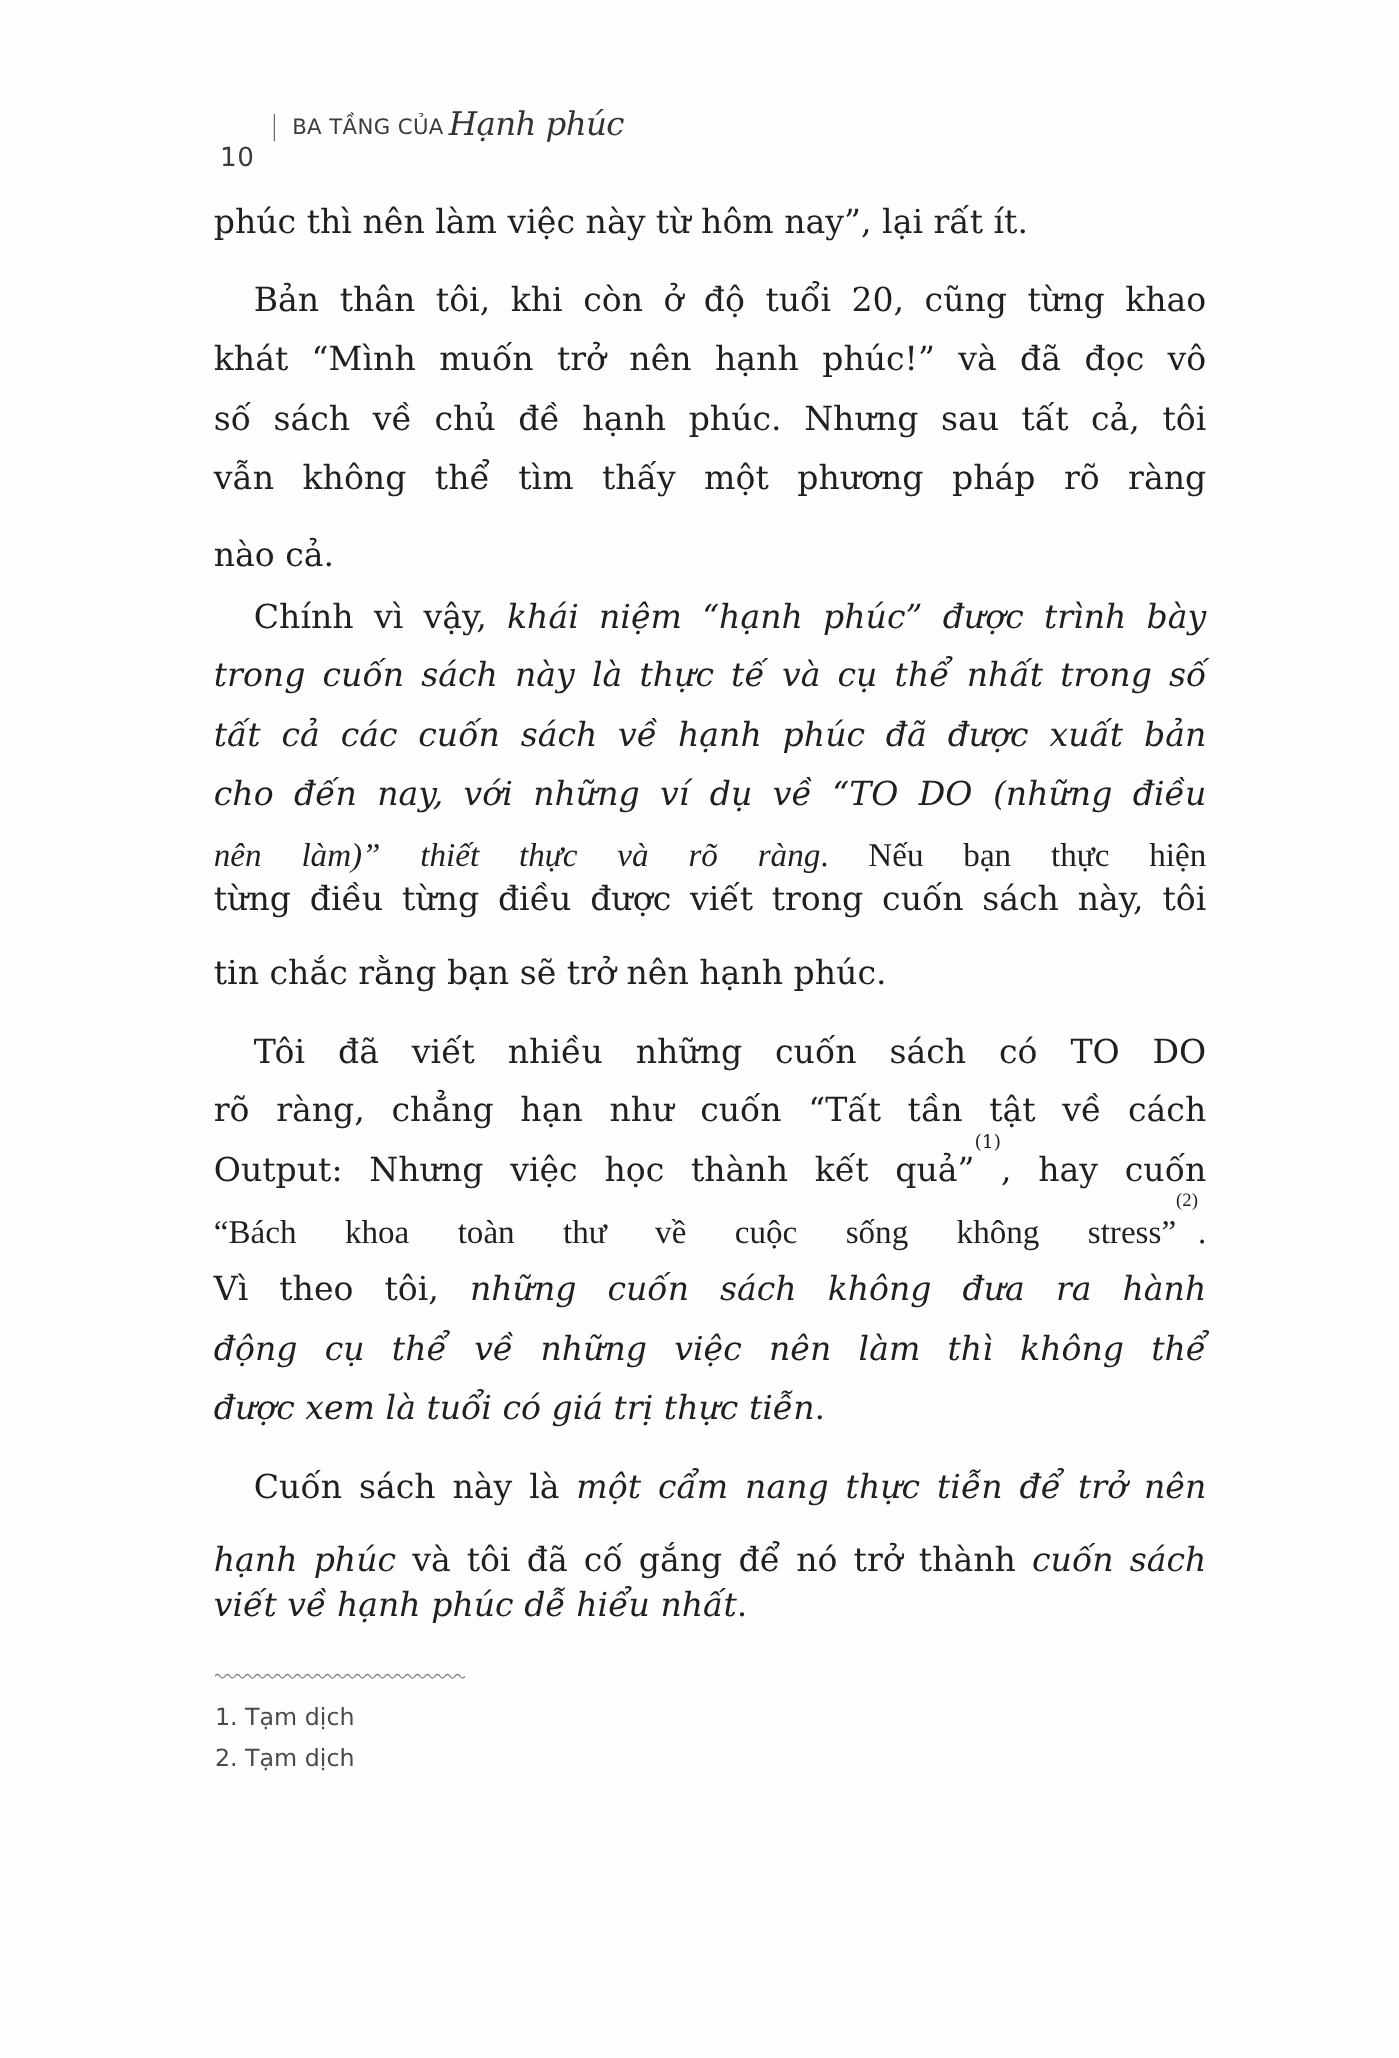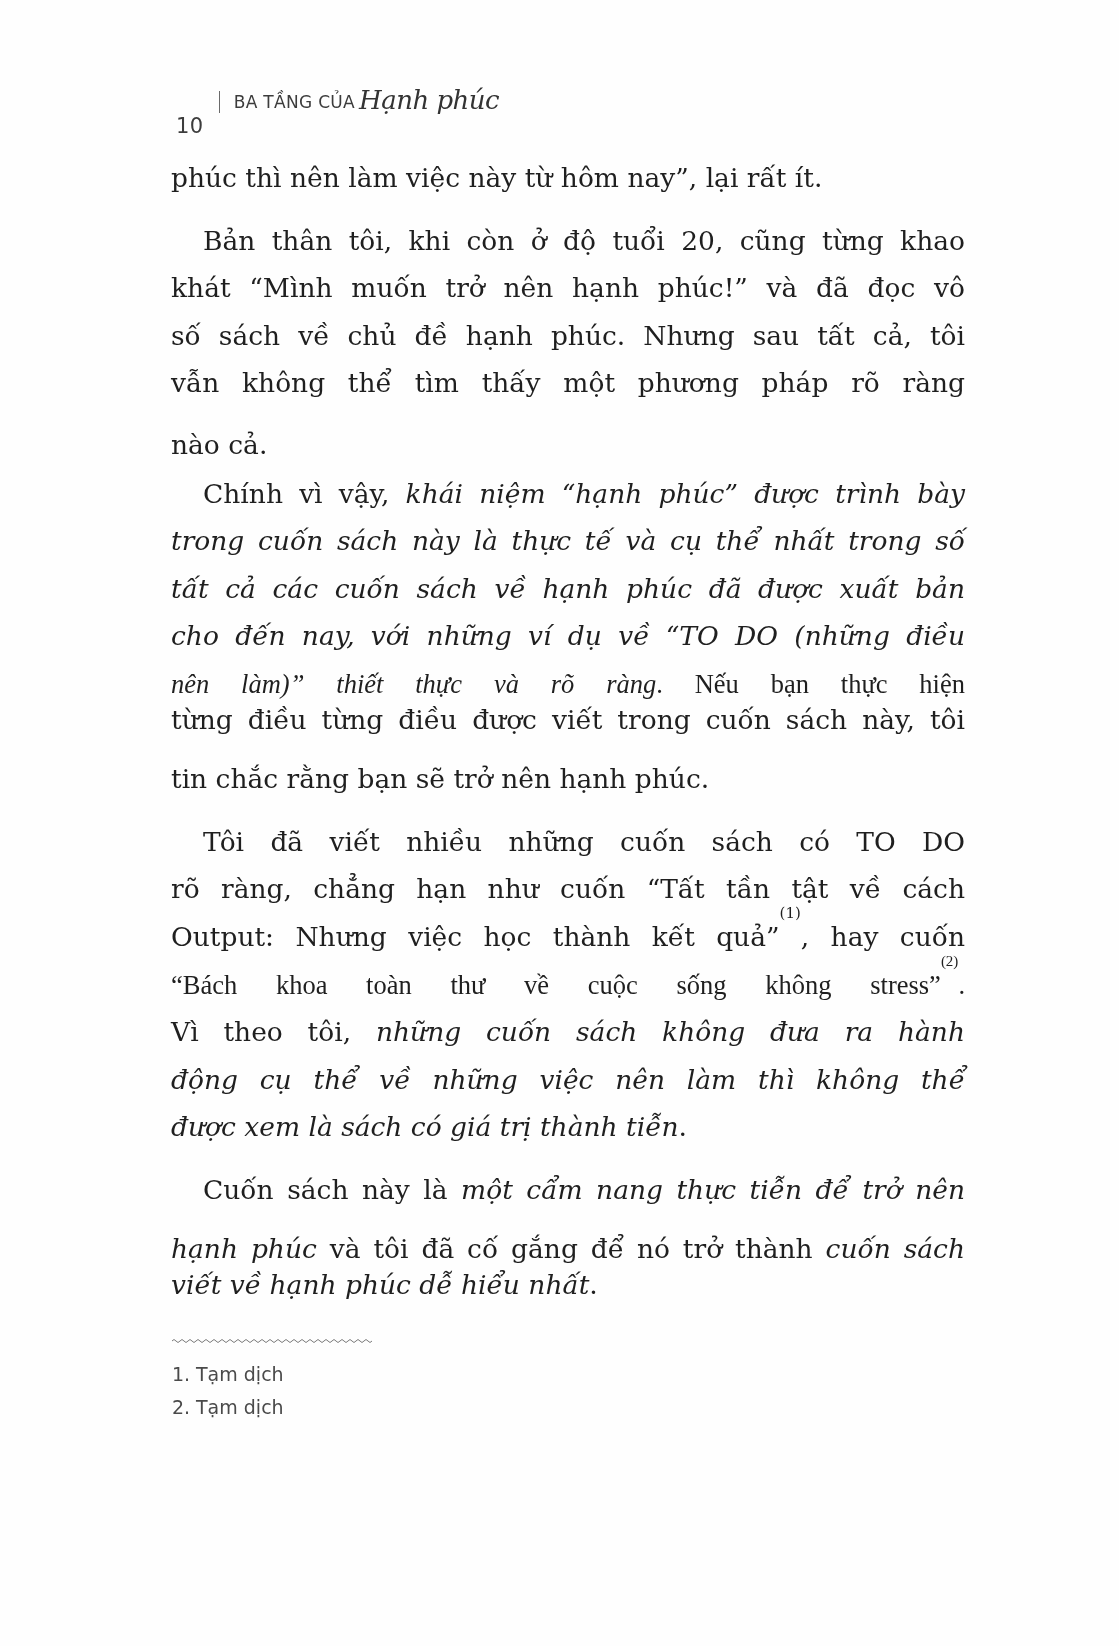--- a/index.html
+++ b/index.html
@@ -153,21 +153,21 @@
       <div class="line" style="top: 616.4px;"><i>cho đến nay, với những ví dụ về “TO DO (những điều</i></div>
       <div class="line" style="top: 664px; font-family: Liberation Serif, serif;"><i>nên làm)” thiết thực và rõ ràng</i><span>. Nếu bạn thực hiện</span></div>
       <div class="line" style="top: 700px;"><span>từng điều từng điều được viết trong cuốn sách này, tôi</span></div>
       <div class="line last" style="top: 759.2px;"><span>tin chắc rằng bạn sẽ trở nên hạnh phúc.</span></div>
       <div class="line indent" style="top: 821.8px;"><span>Tôi đã viết nhiều những cuốn sách có TO DO</span></div>
       <div class="line" style="top: 869.4px;"><span>rõ ràng, chẳng hạn như cuốn “Tất tần tật về cách</span></div>
       <div class="line" style="top: 917px;"><span>Output: Nhưng việc học thành kết quả”</span><sup class="fn">(1)</sup><span>, hay cuốn</span></div>
       <div class="line" style="top: 964.6px; font-family: Liberation Serif, serif;"><span>“Bách khoa toàn thư về cuộc sống không stress”</span><sup class="fn">(2)</sup><span>.</span></div>
       <div class="line" style="top: 1012.2px;"><span>Vì theo tôi, </span><i>những cuốn sách không đưa ra hành</i></div>
       <div class="line" style="top: 1059.8px;"><i>động cụ thể về những việc nên làm thì không thể</i></div>
-      <div class="line last" style="top: 1107.4px;"><i>được xem là sách có giá trị thành tiễn</i><span>.</span></div>
+      <div class="line last" style="top: 1107.4px;"><i>được xem là tuổi có giá trị thực tiễn</i><span>.</span></div>
       <div class="line indent" style="top: 1170px;"><span>Cuốn sách này là </span><i>một cẩm nang thực tiễn để trở nên</i></div>
       <div class="line" style="top: 1184px; margin-top: 45px;"><i>hạnh phúc</i><span> và tôi đã cố gắng để nó trở thành </span><i>cuốn sách</i></div>
       <div class="line last" style="top: 1265.2px;"><i>viết về hạnh phúc dễ hiểu nhất</i><span>.</span></div>
     </div>
 
   <svg class="fn-rule" viewBox="0 0 200 8" preserveAspectRatio="none">
     <path id="wave" d="M0 4 Q2 1 4 4 Q6 7 8 4 Q10 1 12 4 Q14 7 16 4 Q18 1 20 4 Q22 7 24 4 Q26 1 28 4 Q30 7 32 4 Q34 1 36 4 Q38 7 40 4 Q42 1 44 4 Q46 7 48 4 Q50 1 52 4 Q54 7 56 4 Q58 1 60 4 Q62 7 64 4 Q66 1 68 4 Q70 7 72 4 Q74 1 76 4 Q78 7 80 4 Q82 1 84 4 Q86 7 88 4 Q90 1 92 4 Q94 7 96 4 Q98 1 100 4 Q102 7 104 4 Q106 1 108 4 Q110 7 112 4 Q114 1 116 4 Q118 7 120 4 Q122 1 124 4 Q126 7 128 4 Q130 1 132 4 Q134 7 136 4 Q138 1 140 4 Q142 7 144 4 Q146 1 148 4 Q150 7 152 4 Q154 1 156 4 Q158 7 160 4 Q162 1 164 4 Q166 7 168 4 Q170 1 172 4 Q174 7 176 4 Q178 1 180 4 Q182 7 184 4 Q186 1 188 4 Q190 7 192 4 Q194 1 196 4 Q198 7 200 4" fill="none" stroke="#7a7a7a" stroke-width="1"></path>
   </svg>
 
   <div class="footnotes" id="footnotes">

